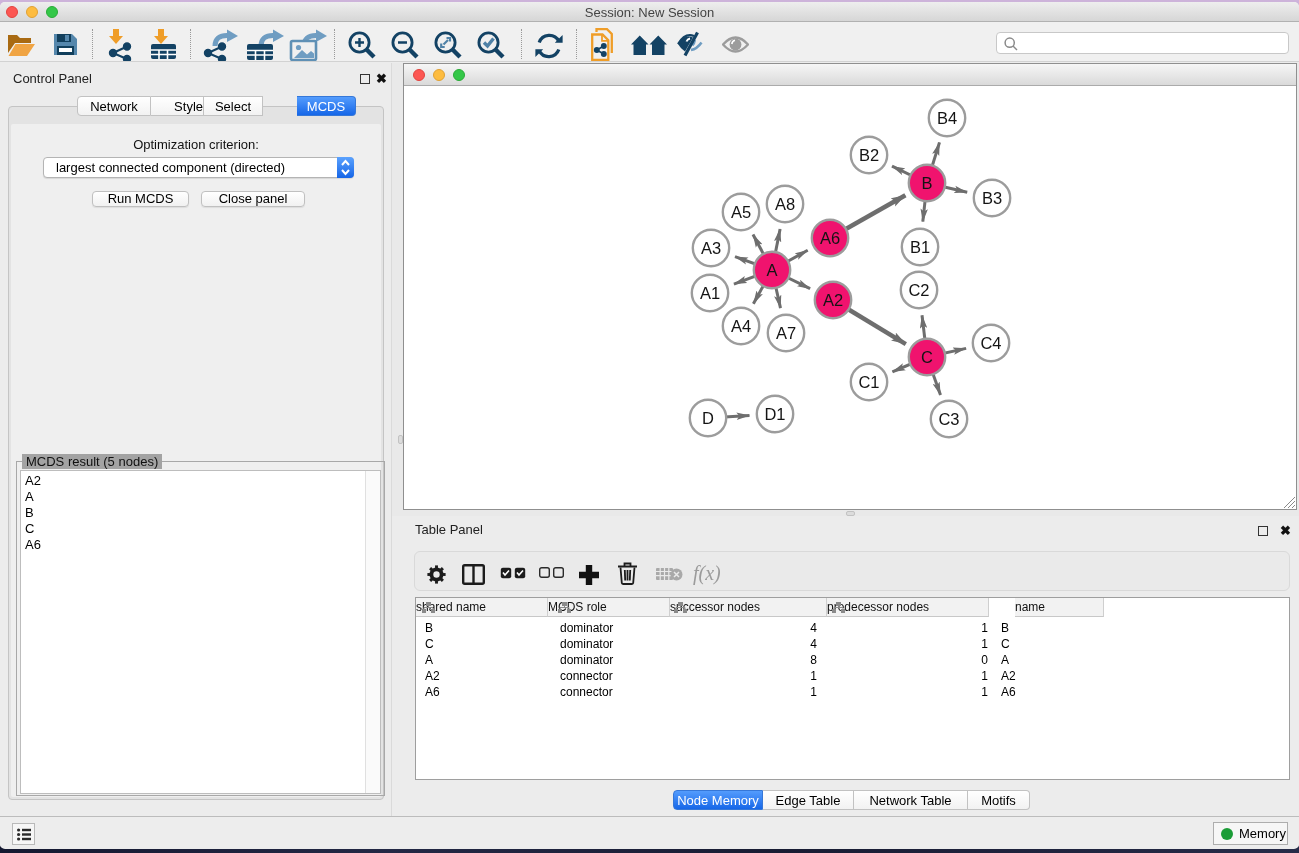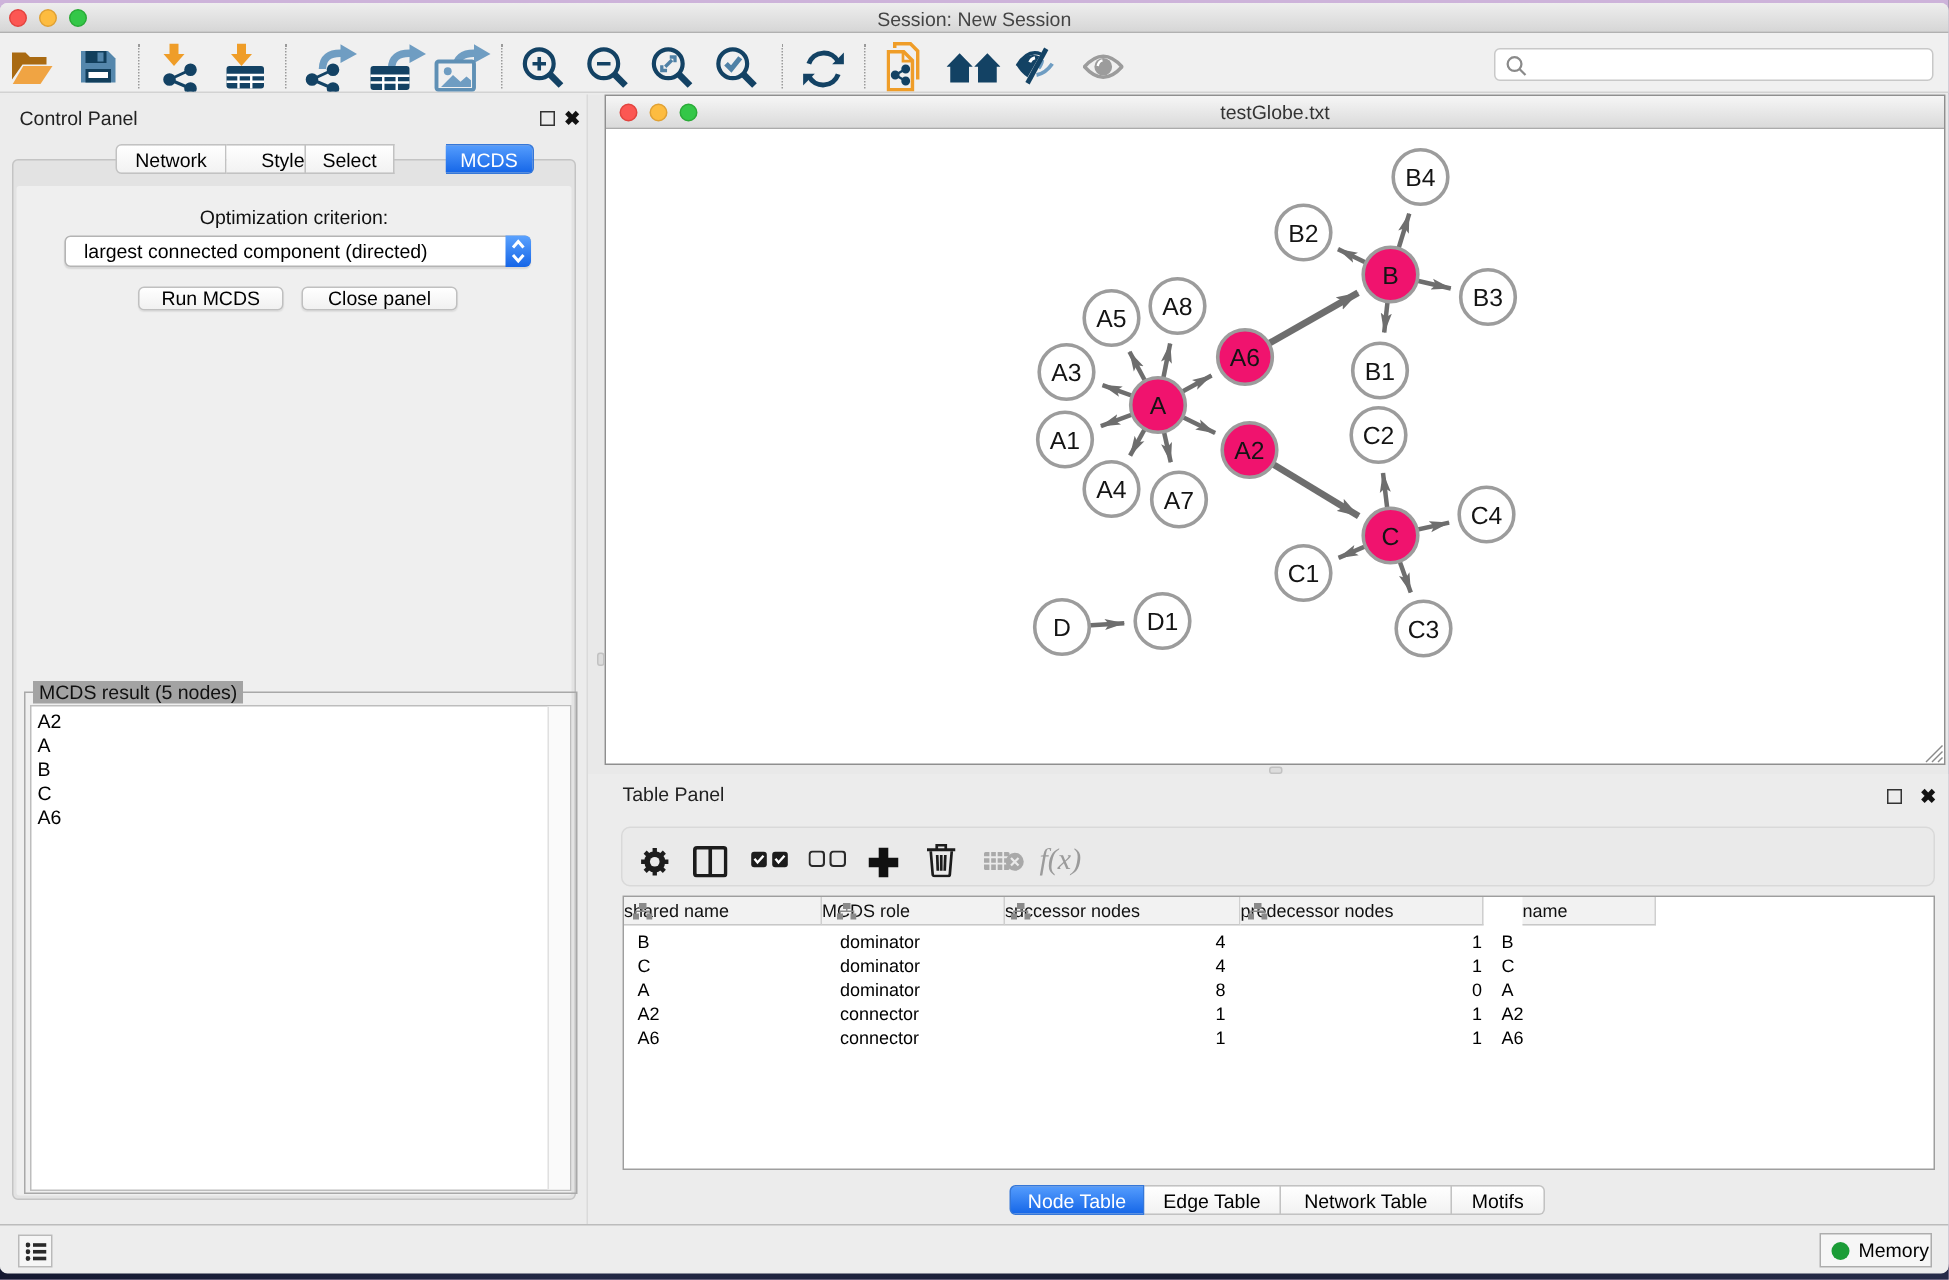--- a/index.html
+++ b/index.html
@@ -278,21 +278,20 @@
     <div style="position:absolute; left:398px; top:372px; width:5px; height:9px; border:1px solid #c2c2c2; background:#dcdcdc; border-radius:2px; z-index:5;"></div>
     <div style="position:absolute; left:846px; top:448px; width:9px; height:5px; border:1px solid #c2c2c2; background:#dcdcdc; border-radius:2px; z-index:5;"></div>
     <div id="netwin">
       <svg style="position:absolute; left:0; top:0;" width="8" height="8" viewBox="0 0 8 8">
           <path d="M0 0 L8 0 L0 8 Z" fill="#3a6fb7"></path>
         </svg>
       <div id="nettitle">
         <div class="tl r"></div>
           <div class="tl y"></div>
           <div class="tl g"></div>
-        <div class="t">testGlobe.txt</div>
       </div>
       <svg id="graph" width="892" height="423" viewBox="404 86 892 423" font-family="Liberation Sans, sans-serif">
         <defs>
           <marker id="ah" markerWidth="14" markerHeight="8" refX="13" refY="4" orient="auto" markerUnits="userSpaceOnUse">
             <path d="M0 0.3 L13.5 4 L0 7.7 L2.8 4 Z" fill="#6e6e6e"></path>
           </marker>
           <marker id="ah2" markerWidth="16" markerHeight="10" refX="14.5" refY="5" orient="auto" markerUnits="userSpaceOnUse">
             <path d="M0 0.3 L15 5 L0 9.7 L3 5 Z" fill="#6e6e6e"></path>
           </marker>
         </defs>
@@ -491,21 +490,21 @@
           </div>
         <div class="tr" style="top:85px;">
             <span style="left:9px;">A6</span>
             <span style="left:144px;">connector</span>
             <span style="left:380px; width:21px; text-align:right;">1</span>
             <span style="left:551px; width:21px; text-align:right;">1</span>
             <span style="left:585px;">A6</span>
           </div>
       </div>
       <div id="btabs">
-        <div class="seg first sel" style="width:90px;">Node Table</div>
+        <div class="seg first sel" style="width:90px;">Node Memory</div>
         <div class="seg" style="width:91px;">Edge Table</div>
         <div class="seg" style="width:114px;">Network Table</div>
         <div class="seg last" style="width:62px;">Motifs</div>
       </div>
     </div>
   </div>
   <div id="statusbar">
     <div id="listbtn">
         <svg style="position:absolute;left:4px;top:4px;" width="14" height="13" viewBox="0 0 14 13">
       <g fill="#2a2a2a">

